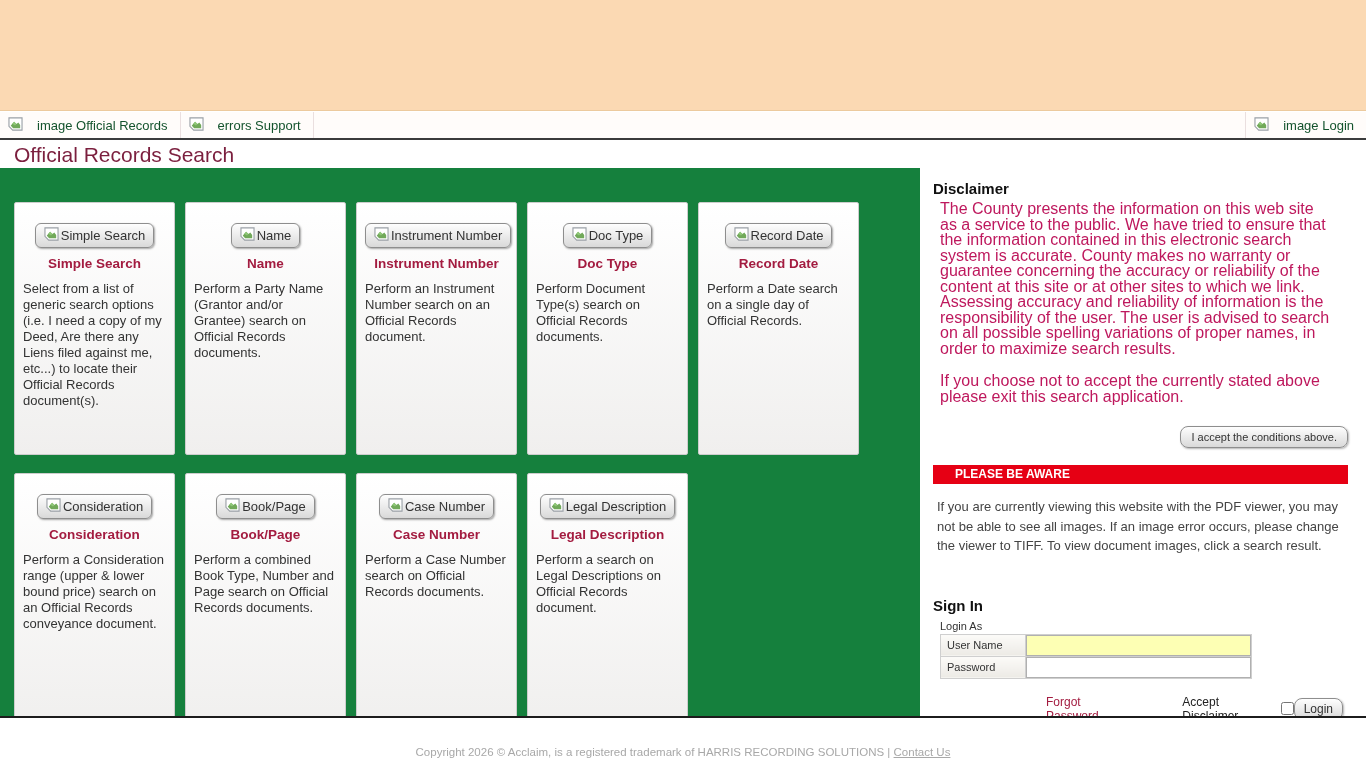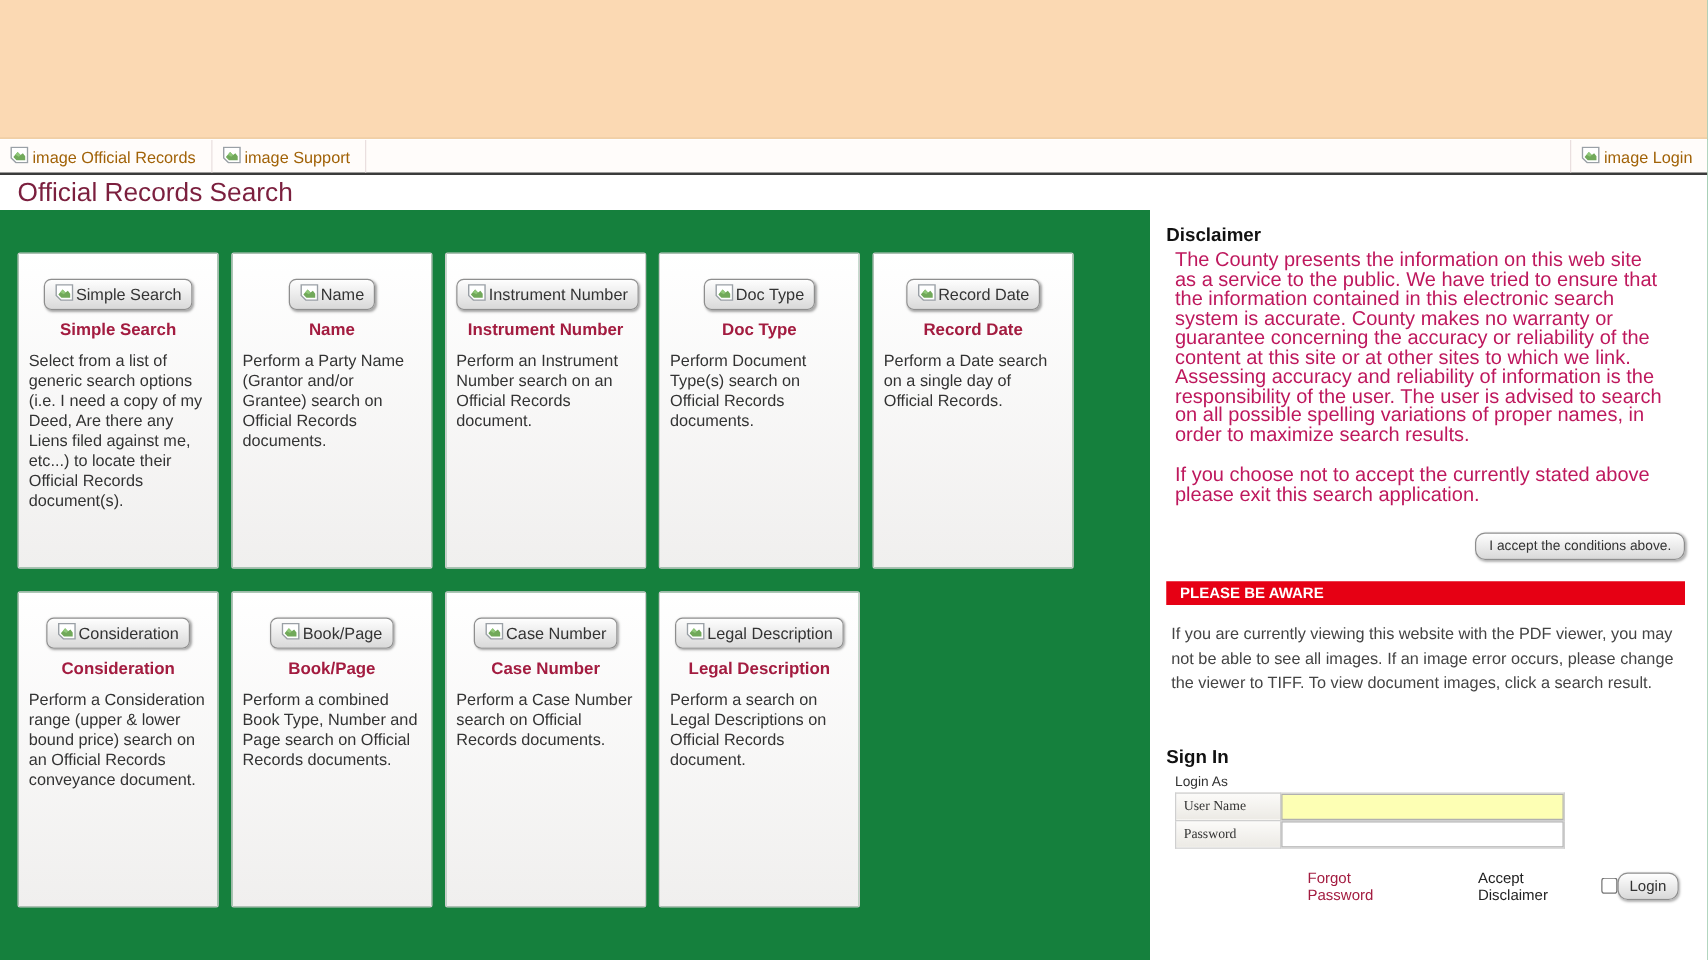--- a/index.html
+++ b/index.html
@@ -8,22 +8,22 @@
   #app { position:relative; width:1366px; height:768px; background:#fff; overflow:hidden; }
 
   
   .banner { position:absolute; top:0; left:0; width:1366px; height:111px;
             background:#fbd9b3; border-bottom:1px solid #ecca9e; }
 
   
   .navbar { position:absolute; top:112px; left:0; width:1366px; height:28px;
             background:#fffcfa; border-bottom:2px solid #3b3b3b;
             display:flex; align-items:center; }
-  .nav-item { display:inline-flex; align-items:center; gap:3px; height:26px;
-              padding:0 12px 0 8px; font-size:13px; color:#a16207; cursor:pointer;
+  .nav-item { display:inline-flex; align-items:center; gap:14px; height:26px;
+              padding:0 12px 0 8px; font-size:13px; color:#14532d; cursor:pointer;
               border-right:1px solid #eadfdf; }
   .nav-login { margin-left:auto; border-right:none; border-left:1px solid #eadfdf; padding-right:12px; }
 
   
   .page-title { position:absolute; top:143px; left:14px; font-size:21px; color:#7b1f3e; }
 
   
   .content { position:absolute; top:168px; left:0; width:1366px; height:600px; }
   .cards-region { position:absolute; top:0; left:0; width:920px; height:600px;
                   background:#15803d; padding:34px 0 0 14px; }
@@ -48,26 +48,26 @@
            background:#fff; padding:12px 18px 0 13px; }
   .panel h2 { font-size:15px; color:#111; margin-bottom:4px; }
   .disc-p { font-size:16px; line-height:15.5px; color:#be185d; margin:0 0 0 7px; width:390px; }
   .disc-gap { margin-top:17px; }
   .disc-gap-big { margin-top:34px; }
   .accept-row { text-align:right; margin-top:22px; }
   .pill-btn { display:inline-block; padding:4px 10px; font-size:11px; color:#333;
               border:1px solid #8e8e8e; border-radius:8px; cursor:pointer; font-family:inherit;
               background:linear-gradient(#fefefe, #d9d9d9); box-shadow:1px 1px 2px rgba(0,0,0,.3); }
   .alert-bar { margin-top:17px; background:#e60014; color:#fff; font-weight:bold;
-               font-size:12px; padding:2px 0 3px 11px; }
+               font-size:12px; padding:2px 0 3px 22px; }
   .aware-p { margin-top:13px; font-size:13px; line-height:19.5px; color:#444; padding-left:4px; }
 
   .signin-h { margin-top:41px; font-size:15px; font-weight:bold; color:#111; }
   .login-as { margin:6px 0 2px 7px; font-size:11px; color:#333; }
-  .login-table { margin-left:7px; width:312px; border-collapse:collapse;font-family:Liberation Serif, serif; }
+  .login-table { margin-left:7px; width:312px; border-collapse:collapse; }
   .login-table td { border:1px solid #cfcfcf; height:22px; }
   .lbl-cell { width:95px; background:linear-gradient(#fcfbf9, #eceae5);
               font-size:11px; color:#333; padding-left:6px; }
   .inp-cell { width:297px; padding:0; }
   .inp-cell input { width:100%; height:21px; border:1px solid #b0b0b0; outline:none;
                     padding:0 4px; font-size:12px; font-family:inherit; display:block; }
   .inp-user { background:#fdffb4; }
   .inp-pass { background:#fff; }
 
   .signin-controls { display:flex; align-items:center; margin-top:16px; width:410px; }
@@ -102,21 +102,21 @@
       <span>image Official Records</span>
     </div>
     <div class="nav-item">
       <span class="icon-slot">
   <svg class="img-icon" viewBox="0 0 16 15" xmlns="http://www.w3.org/2000/svg">
     <polygon points="1,1 15,1 15,14 5,14 1,10" fill="#ffffff" stroke="#9aa0a6" stroke-width="1.2"></polygon>
     <polygon points="3,9 6.5,5 9,7.5 11,6 13,8.5 13,12 5.5,12 3,9.5" fill="#71a95a"></polygon>
     <polygon points="6.5,5 9,7.5 7.5,9 4.5,7.3" fill="#8fc878"></polygon>
   </svg>
 </span>
-      <span>image Support</span>
+      <span>errors Support</span>
     </div>
     <div class="nav-item nav-login">
       <span class="icon-slot">
   <svg class="img-icon" viewBox="0 0 16 15" xmlns="http://www.w3.org/2000/svg">
     <polygon points="1,1 15,1 15,14 5,14 1,10" fill="#ffffff" stroke="#9aa0a6" stroke-width="1.2"></polygon>
     <polygon points="3,9 6.5,5 9,7.5 11,6 13,8.5 13,12 5.5,12 3,9.5" fill="#71a95a"></polygon>
     <polygon points="6.5,5 9,7.5 7.5,9 4.5,7.3" fill="#8fc878"></polygon>
   </svg>
 </span>
       <span>image Login</span>
@@ -300,14 +300,17 @@
         <span class="accept-grp">
           <span class="accept-lbl">Accept Disclaimer</span>
           <input type="checkbox" style="">
         </span>
         <button class="pill-btn login-btn">Login</button>
       </div>
 
     </div>
   </div>
 
+  <div class="footer">
+    <span class="footer-text">Copyright 2026 © Acclaim, is a registered trademark of HARRIS RECORDING SOLUTIONS | </span><span class="footer-text footer-link">Contact Us</span>
+  </div>
 
 </div>
 
 </body></html>

